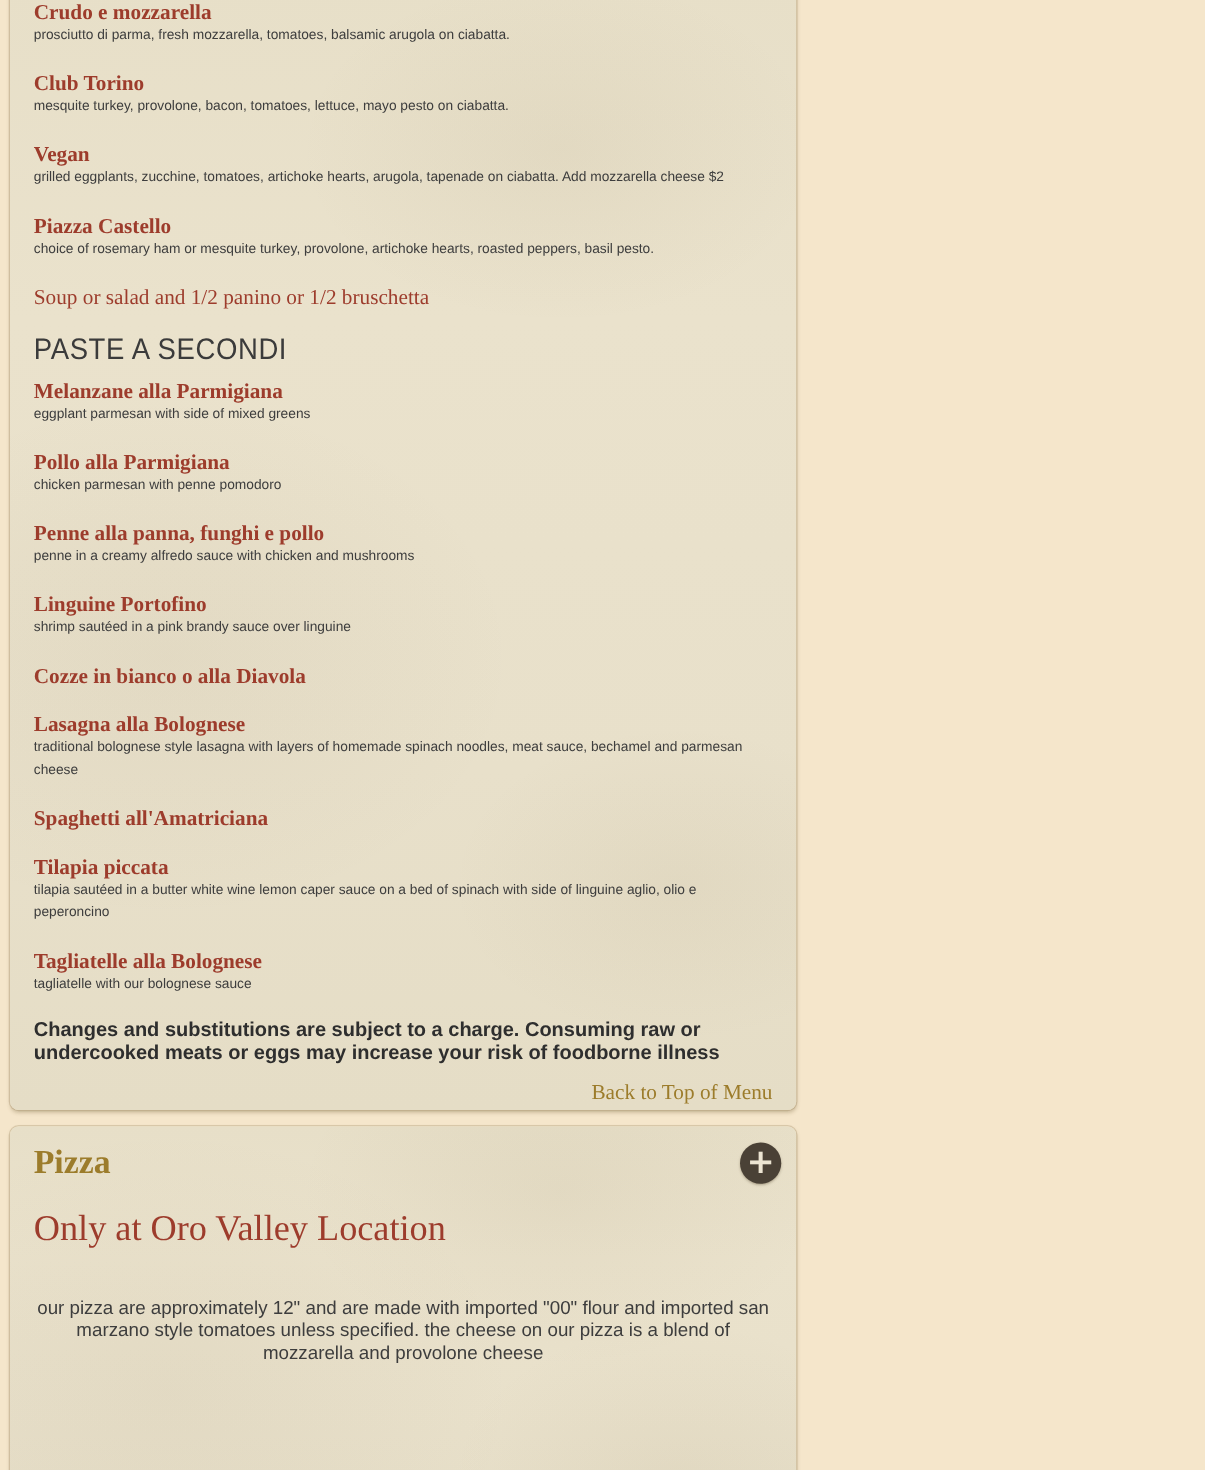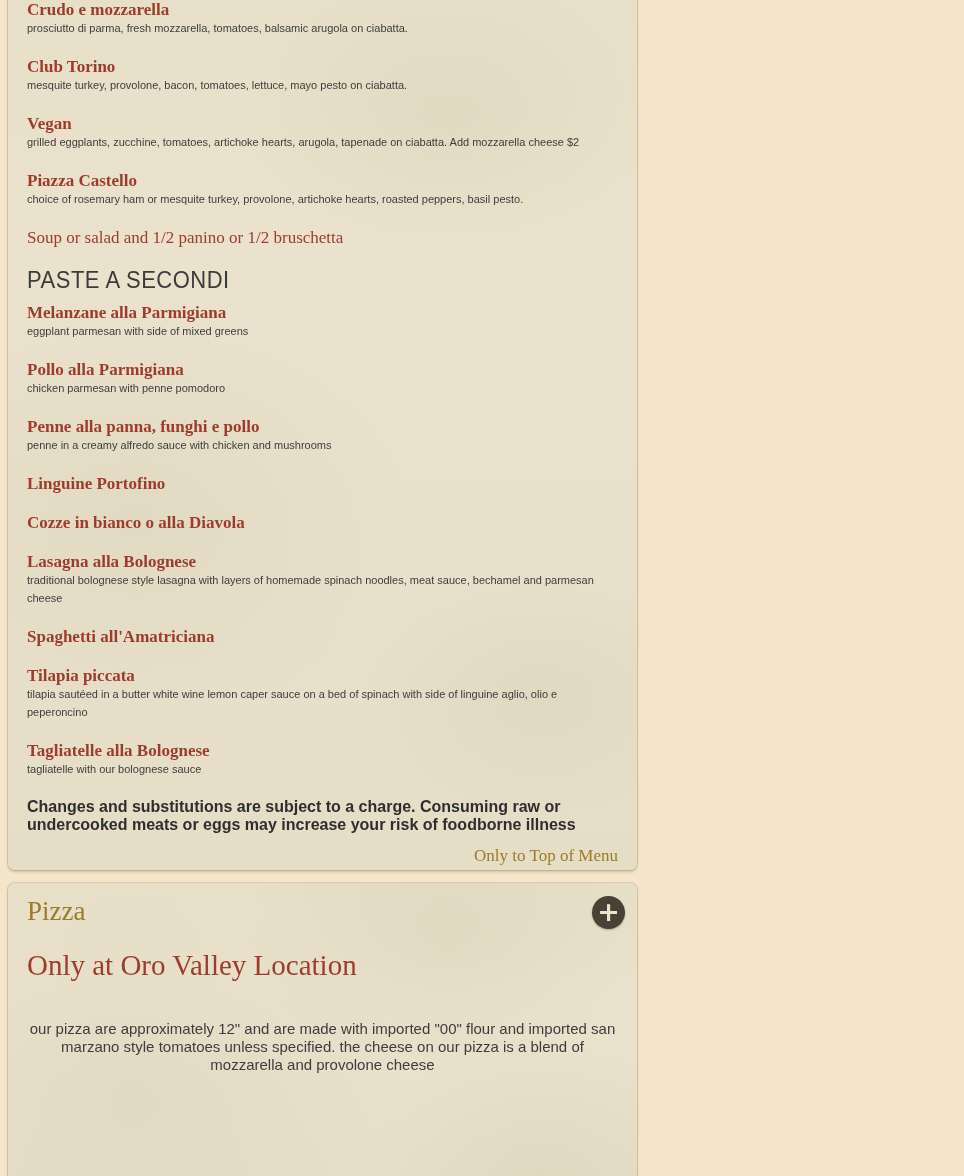--- a/index.html
+++ b/index.html
@@ -85,21 +85,21 @@
     font-family: "Liberation Serif", serif;
     font-size: 17px;
     line-height: 19px;
     color: #9c7c2b;
     text-decoration: none;
     cursor: pointer;
   }
   .pizza-title {
     margin: 0;
     font-family: "Liberation Serif", serif;
-    font-weight: 400;
+    font-weight: 700;
     font-size: 27px;
     line-height: 30px;
     color: #9c7c2b;
   }
   .pizza-subtitle {
     margin: 22px 0 0 0;
     font-family: Liberation Serif, serif;
     font-weight: 400;
     font-size: 29px;
     line-height: 34px;
@@ -176,20 +176,21 @@
     <p class="item-desc">chicken parmesan with penne pomodoro</p>
   </div>
 
   <div class="menu-item">
     <h3 class="item-name">Penne alla panna, funghi e pollo</h3>
     <p class="item-desc">penne in a creamy alfredo sauce with chicken and mushrooms</p>
   </div>
 
   <div class="menu-item">
     <h3 class="item-name">Linguine Portofino</h3>
+    <p class="item-desc">shrimp sautéed in a pink brandy sauce over linguine</p>
   </div>
 
   <div class="menu-item">
     <h3 class="item-name">Cozze in bianco o alla Diavola</h3>
   </div>
 
   <div class="menu-item">
     <h3 class="item-name">Lasagna alla Bolognese</h3>
     <p class="item-desc">traditional bolognese style lasagna with layers of homemade spinach noodles, meat sauce, bechamel and parmesan cheese</p>
   </div>
@@ -203,21 +204,21 @@
     <p class="item-desc">tilapia sautéed in a butter white wine lemon caper sauce on a bed of spinach with side of linguine aglio, olio e peperoncino</p>
   </div>
 
   <div class="menu-item">
     <h3 class="item-name">Tagliatelle alla Bolognese</h3>
     <p class="item-desc">tagliatelle with our bolognese sauce</p>
   </div>
 
   <p class="disclaimer">Changes and substitutions are subject to a charge. Consuming raw or undercooked meats or eggs may increase your risk of foodborne illness</p>
 
-  <a class="back-link">Only to Top of Menu</a>
+  <a class="back-link">Back to Top of Menu</a>
 
 </div>
 
 <div class="panel panel--pizza">
 
   <button class="plus-btn">
     <span class="plus-glyph">+</span>
   </button>
 
   <h2 class="pizza-title">Pizza</h2>

